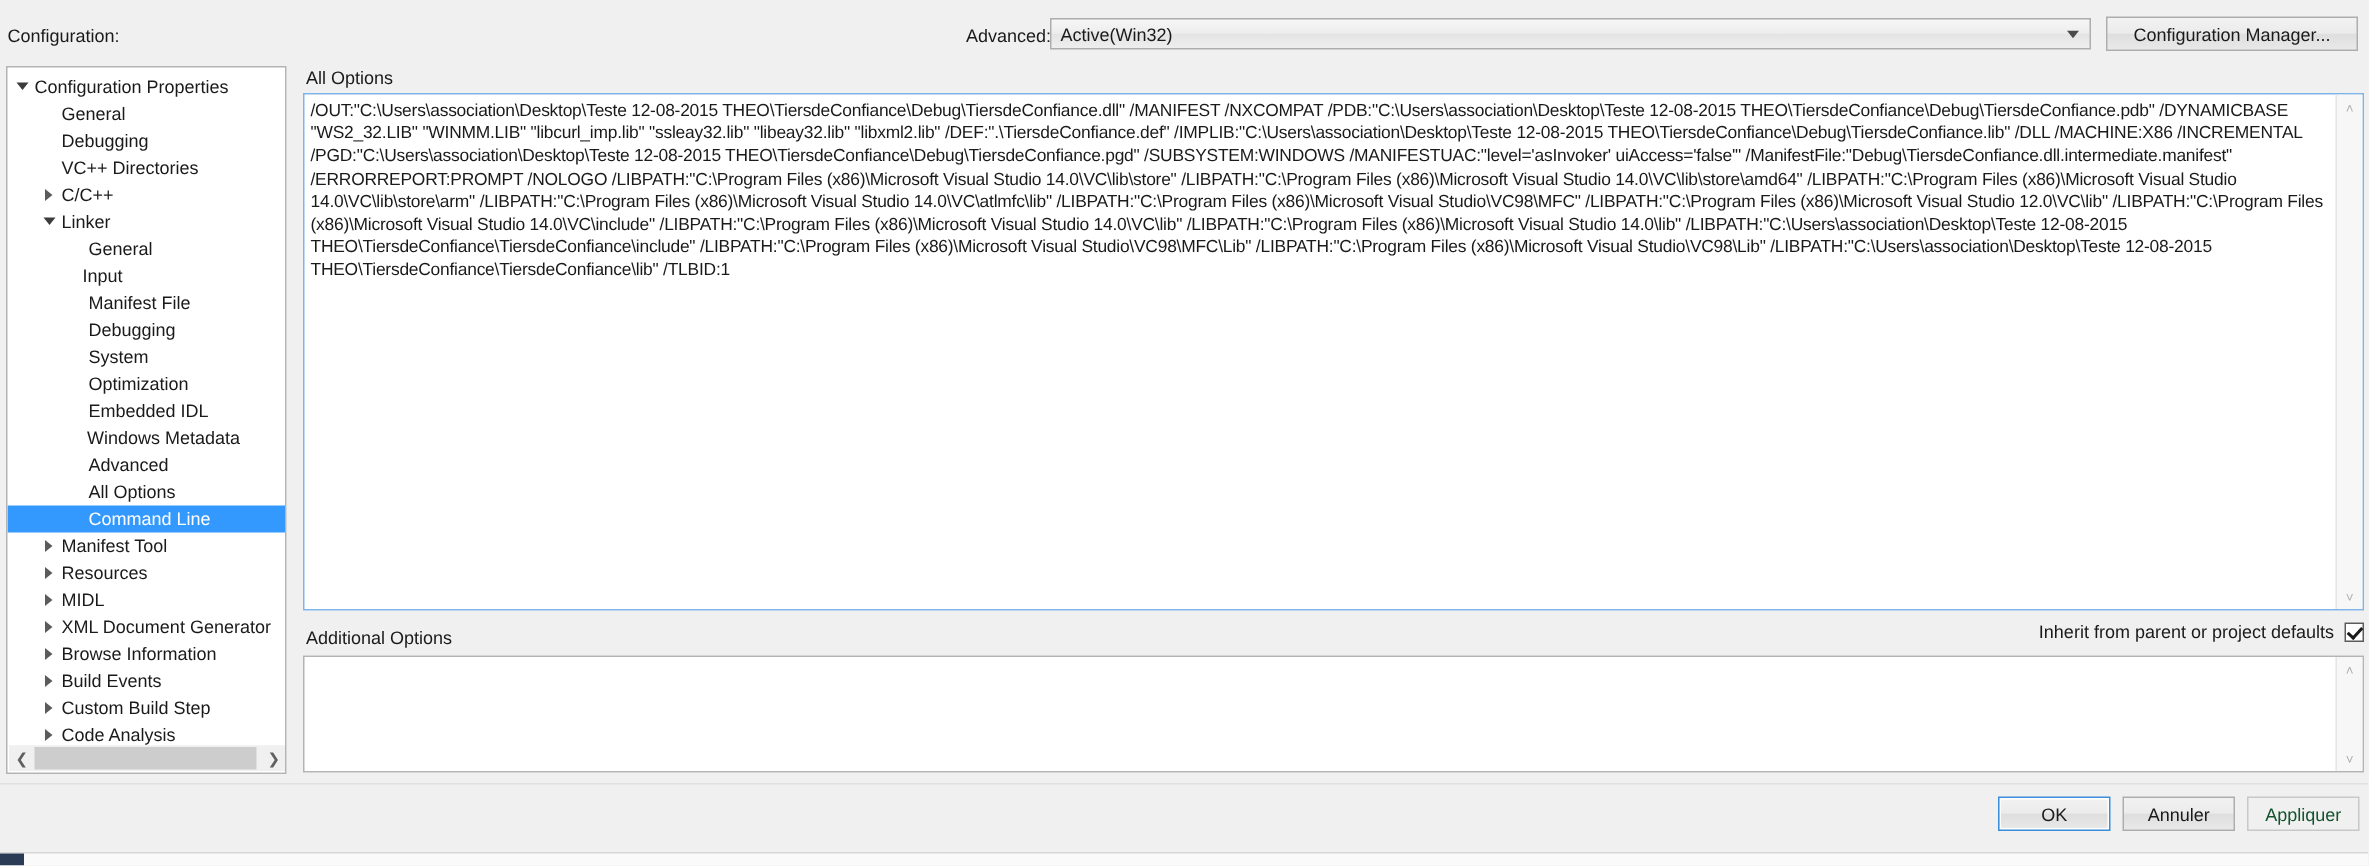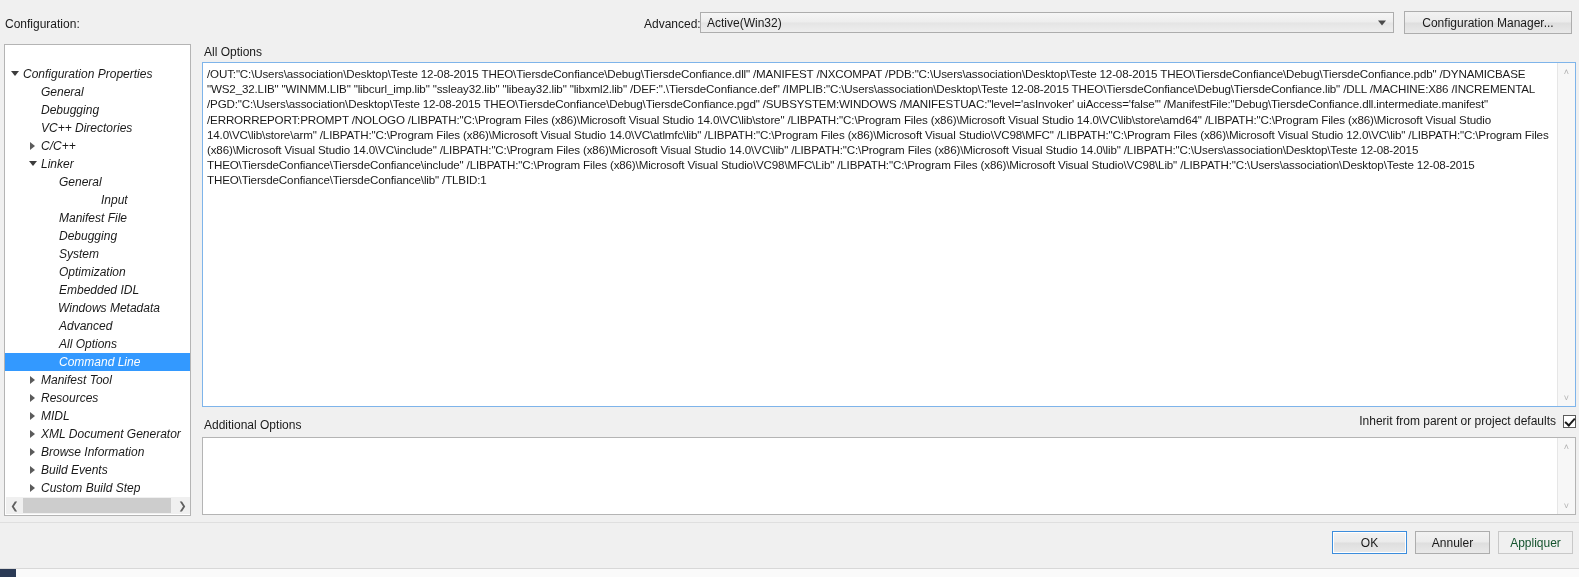--- a/index.html
+++ b/index.html
@@ -52,21 +52,21 @@
   .btn.disabled { color: #14532d; border-color: #c8c8c8; background: #f0f0f0; }
 
   
   .treepanel {
     position: absolute; left: 4px; top: 44px; width: 187px; height: 472px;
     background: #ffffff;
     border: 1px solid #b4b4b4;
     box-sizing: border-box;
     overflow: hidden;
   }
-  .treelist { position: absolute; left: 0; top: 20px; width: 100%; font-style: italic; }
+  .treelist { position: absolute; left: 0; top: 4px; width: 100%; }
   .tnode {
     height: 18px; display: flex; align-items: center;
     font-size: 12px; color: #1a1a1a; white-space: nowrap;
     cursor: default;
   }
   .tnode.sel { background: #3399ff; color: #ffffff; align-items: center; }
   .tw { width: 12px; height: 18px; position: relative; flex: 0 0 12px; }
   .tw.collapsed::before {
     content: ""; position: absolute; left: 3px; top: 5px;
     width: 0; height: 0;
@@ -230,21 +230,21 @@
           <span class="tlabel">C/C++</span>
         </div>
         <div class="tnode" style="padding-left: 22px;">
           <span class="tw expanded"></span>
           <span class="tlabel">Linker</span>
         </div>
         <div class="tnode" style="padding-left: 40px;">
           <span class="tw"></span>
           <span class="tlabel">General</span>
         </div>
-        <div class="tnode" style="padding-left: 36px; margin-left: 46px;">
+        <div class="tnode" style="padding-left: 36px;">
           <span class="tw"></span>
           <span class="tlabel">Input</span>
         </div>
         <div class="tnode" style="padding-left: 40px;">
           <span class="tw"></span>
           <span class="tlabel">Manifest File</span>
         </div>
         <div class="tnode" style="padding-left: 40px;">
           <span class="tw"></span>
           <span class="tlabel">Debugging</span>

